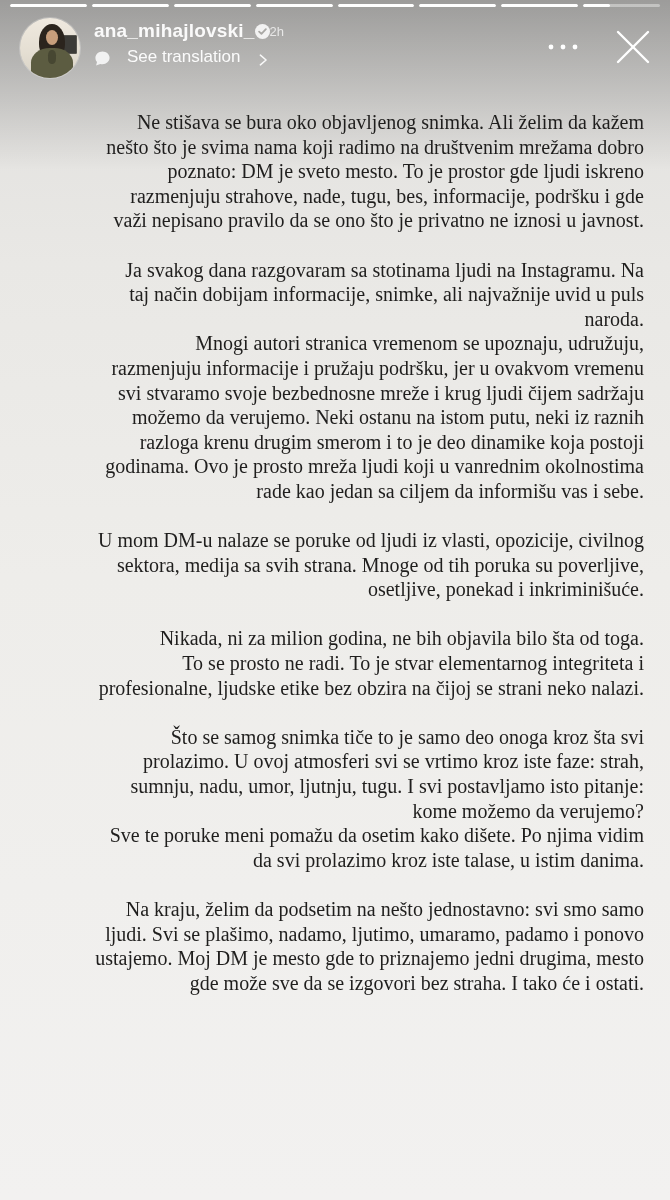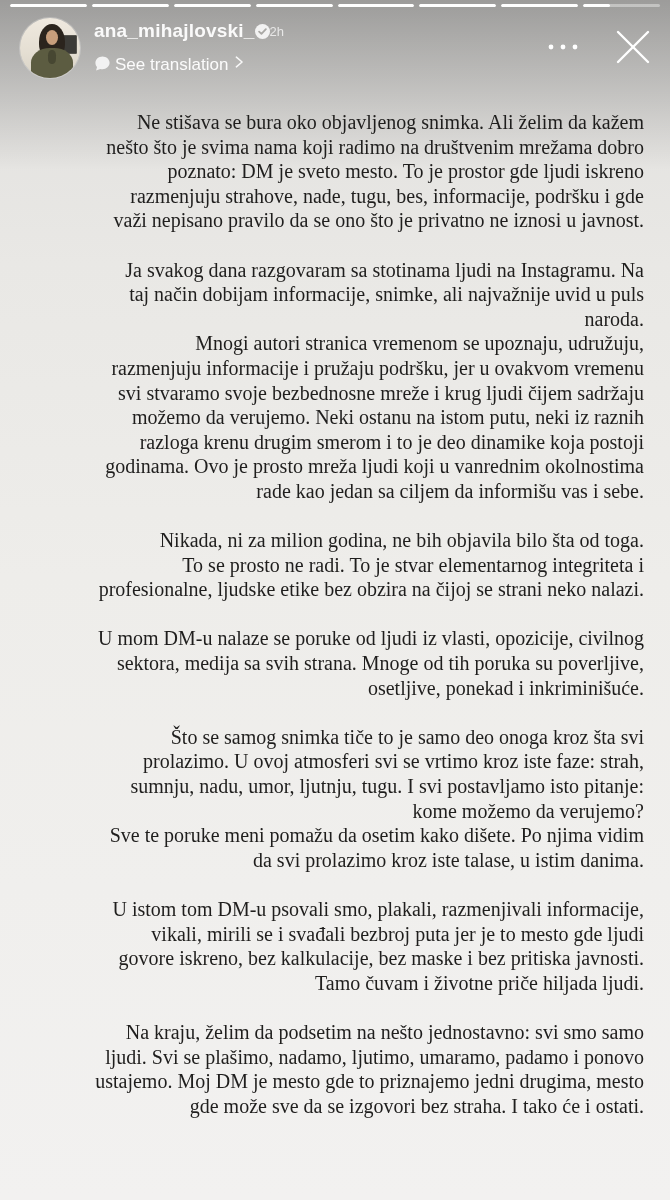--- a/index.html
+++ b/index.html
@@ -38,21 +38,21 @@
   .avatar .frame{position:absolute;right:3px;top:17px;width:19px;height:17px;background:#3c3b37;border:1px solid #57554f;border-radius:1px;}
   .avatar .hair{position:absolute;left:19px;top:6px;width:26px;height:36px;background:#2b241d;border-radius:50% 50% 45% 45%;}
   .avatar .face{position:absolute;left:26px;top:12px;width:12px;height:15px;background:#c79e7c;border-radius:50%;}
   .avatar .jacket{position:absolute;left:11px;top:30px;width:42px;height:32px;background:#5c5c41;border-radius:45% 45% 20% 20%;}
   .avatar .lapel{position:absolute;left:28px;top:32px;width:8px;height:14px;background:#474732;border-radius:40%;}
   .header-info{margin-left:14px;padding-top:2px;min-width:0;}
   .name-row{display:flex;align-items:center;}
   .username{color:#fafafa;font-size:19px;font-weight:700;letter-spacing:.2px;}
   .badge{width:15px;height:15px;border-radius:50%;background:#f2f2f2;display:flex;align-items:center;justify-content:center;flex:0 0 auto;}
   .timestamp{color:rgba(255,255,255,0.72);font-size:13px;font-weight:400;}
-  .translate-row{display:flex;align-items:flex-start;gap:4px;margin-top:13px;}
+  .translate-row{display:flex;align-items:flex-end;gap:16px;margin-top:5px;}
   .translate-label{color:rgba(255,255,255,0.95);font-size:17px;}
   .header-actions{margin-left:auto;display:flex;align-items:center;gap:26px;padding-top:6px;}
   .more-btn{padding:14px 4px;cursor:pointer;line-height:0;}
   .close-btn{padding:4px;cursor:pointer;line-height:0;}
   
   .text-block{
     position:absolute;top:110px;left:44px;right:26px;z-index:2;
     font-family:"Liberation Serif","DejaVu Serif",serif;
     font-size:20px;line-height:24.6px;color:#1f1e1d;text-align:right;
   }
@@ -150,33 +150,29 @@
   <p>Ja svakog dana razgovaram sa stotinama ljudi na Instagramu. Na
 taj način dobijam informacije, snimke, ali najvažnije uvid u puls
 naroda.
 Mnogi autori stranica vremenom se upoznaju, udružuju,
 razmenjuju informacije i pružaju podršku, jer u ovakvom vremenu
 svi stvaramo svoje bezbednosne mreže i krug ljudi čijem sadržaju
 možemo da verujemo. Neki ostanu na istom putu, neki iz raznih
 razloga krenu drugim smerom i to je deo dinamike koja postoji
 godinama. Ovo je prosto mreža ljudi koji u vanrednim okolnostima
 rade kao jedan sa ciljem da informišu vas i sebe.</p>
+  <p>U mom DM-u nalaze se poruke od ljudi iz vlasti, opozicije, civilnog
+sektora, medija sa svih strana. Mnoge od tih poruka su poverljive,
+osetljive, ponekad i inkriminišuće.</p>
   <p>Nikada, ni za milion godina, ne bih objavila bilo šta od toga.
 To se prosto ne radi. To je stvar elementarnog integriteta i
 profesionalne, ljudske etike bez obzira na čijoj se strani neko nalazi.</p>
-  <p>U mom DM-u nalaze se poruke od ljudi iz vlasti, opozicije, civilnog
-sektora, medija sa svih strana. Mnoge od tih poruka su poverljive,
-osetljive, ponekad i inkriminišuće.</p>
   <p>Što se samog snimka tiče to je samo deo onoga kroz šta svi
 prolazimo. U ovoj atmosferi svi se vrtimo kroz iste faze: strah,
 sumnju, nadu, umor, ljutnju, tugu. I svi postavljamo isto pitanje:
 kome možemo da verujemo?
 Sve te poruke meni pomažu da osetim kako dišete. Po njima vidim
 da svi prolazimo kroz iste talase, u istim danima.</p>
-  <p>U istom tom DM-u psovali smo, plakali, razmenjivali informacije,
-vikali, mirili se i svađali bezbroj puta jer je to mesto gde ljudi
-govore iskreno, bez kalkulacije, bez maske i bez pritiska javnosti.
-Tamo čuvam i životne priče hiljada ljudi.</p>
   <p>Na kraju, želim da podsetim na nešto jednostavno: svi smo samo
 ljudi. Svi se plašimo, nadamo, ljutimo, umaramo, padamo i ponovo
 ustajemo. Moj DM je mesto gde to priznajemo jedni drugima, mesto
 gde može sve da se izgovori bez straha. I tako će i ostati.</p>
 </div>
 
 </body></html>

